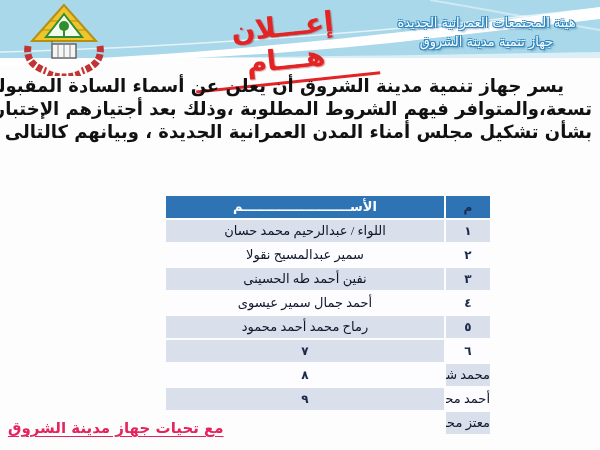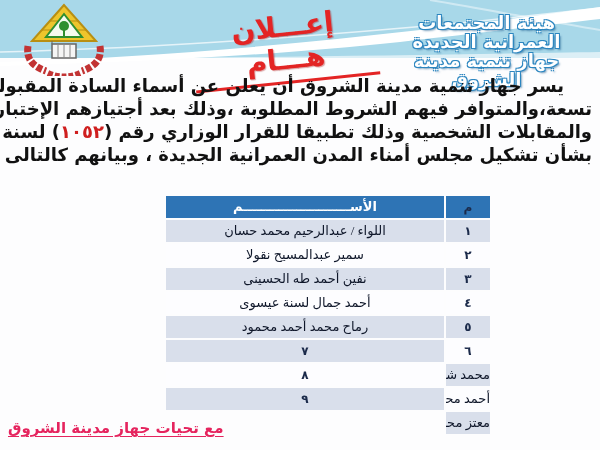--- a/index.html
+++ b/index.html
@@ -9,21 +9,21 @@
     font-family:"DejaVu Sans","Liberation Sans",sans-serif;
     direction:rtl;
   }
   
   #banner{position:absolute;top:0;left:0;width:600px;height:78px;}
   
   #logo{position:absolute;top:2px;left:12px;width:104px;height:74px;}
   
   .authority{
     position:absolute;top:13px;right:6px;width:215px;text-align:center;
-    font-weight:bold;font-size:18px;line-height:19px;color:#ffffff;
+    font-weight:normal;font-size:13px;line-height:19px;color:#ffffff;
     text-shadow:-1px -1px 0 #2c86c0, 1px -1px 0 #2c86c0, -1px 1px 0 #2c86c0,
                  1px 1px 0 #2c86c0, 2px 2px 2px rgba(25,90,140,.55);
   }
   
   .announce-title{
     position:absolute;top:10px;left:192px;width:185px;text-align:center;
     transform:rotate(-6deg);
   }
   .announce-title span{
     display:inline-block;color:#e32424;font-weight:bold;font-size:28px;
@@ -106,35 +106,34 @@
     <div>جهاز تنمية مدينة الشروق</div>
   </div>
 
   <div class="announce-title">
     <span>إعـــلان هـــام</span>
   </div>
 
   <div class="paragraph">
       <div class="para-line indent"><span>يسر جهاز تنمية مدينة الشروق أن يعلن عن أسماء السادة المقبولين أعضاء</span></div>
       <div class="para-line"><span>تسعة،والمتوافر فيهم الشروط المطلوبة ،وذلك بعد أجتيازهم الإختبارات</span></div>
-      <div class="para-line"><span>والمقابلات الشخصية وذلك تطبيقا للقرار الوزاري رقم (</span><span class="red">١٠٥٢</span><span>) لسنة </span><span class="red">٢٠٢٥</span></div>
       <div class="para-line"><span>بشأن تشكيل مجلس أمناء المدن العمرانية الجديدة ، وبيانهم كالتالى :-</span></div>
     </div>
 
   <div class="trustees-table">
     <div class="cell head num">م</div>
     <div class="cell head">الأســــــــــــــــــــــــم</div>
   <div class="cell num odd">١</div>
       <div class="cell name odd">اللواء / عبدالرحيم محمد حسان</div>
       <div class="cell num even">٢</div>
       <div class="cell name even">سمير عبدالمسيح نقولا</div>
       <div class="cell num odd">٣</div>
       <div class="cell name odd">نفين أحمد طه الحسينى</div>
       <div class="cell num even">٤</div>
-      <div class="cell name even">أحمد جمال لسنة عيسوى</div>
+      <div class="cell name even">أحمد جمال سمير عيسوى</div>
       <div class="cell num odd">٥</div>
       <div class="cell name odd">رماح محمد أحمد محمود</div>
       <div class="cell num even">٦</div>
       <div class="cell num odd">٧</div>
       <div class="cell name odd">محمد شوق أحمد على</div>
       <div class="cell num even">٨</div>
       <div class="cell name even">أحمد محمد عبدالمنعم</div>
       <div class="cell num odd">٩</div>
       <div class="cell name odd">معتز محمود عبدالرحمن محمد</div>
     </div>

